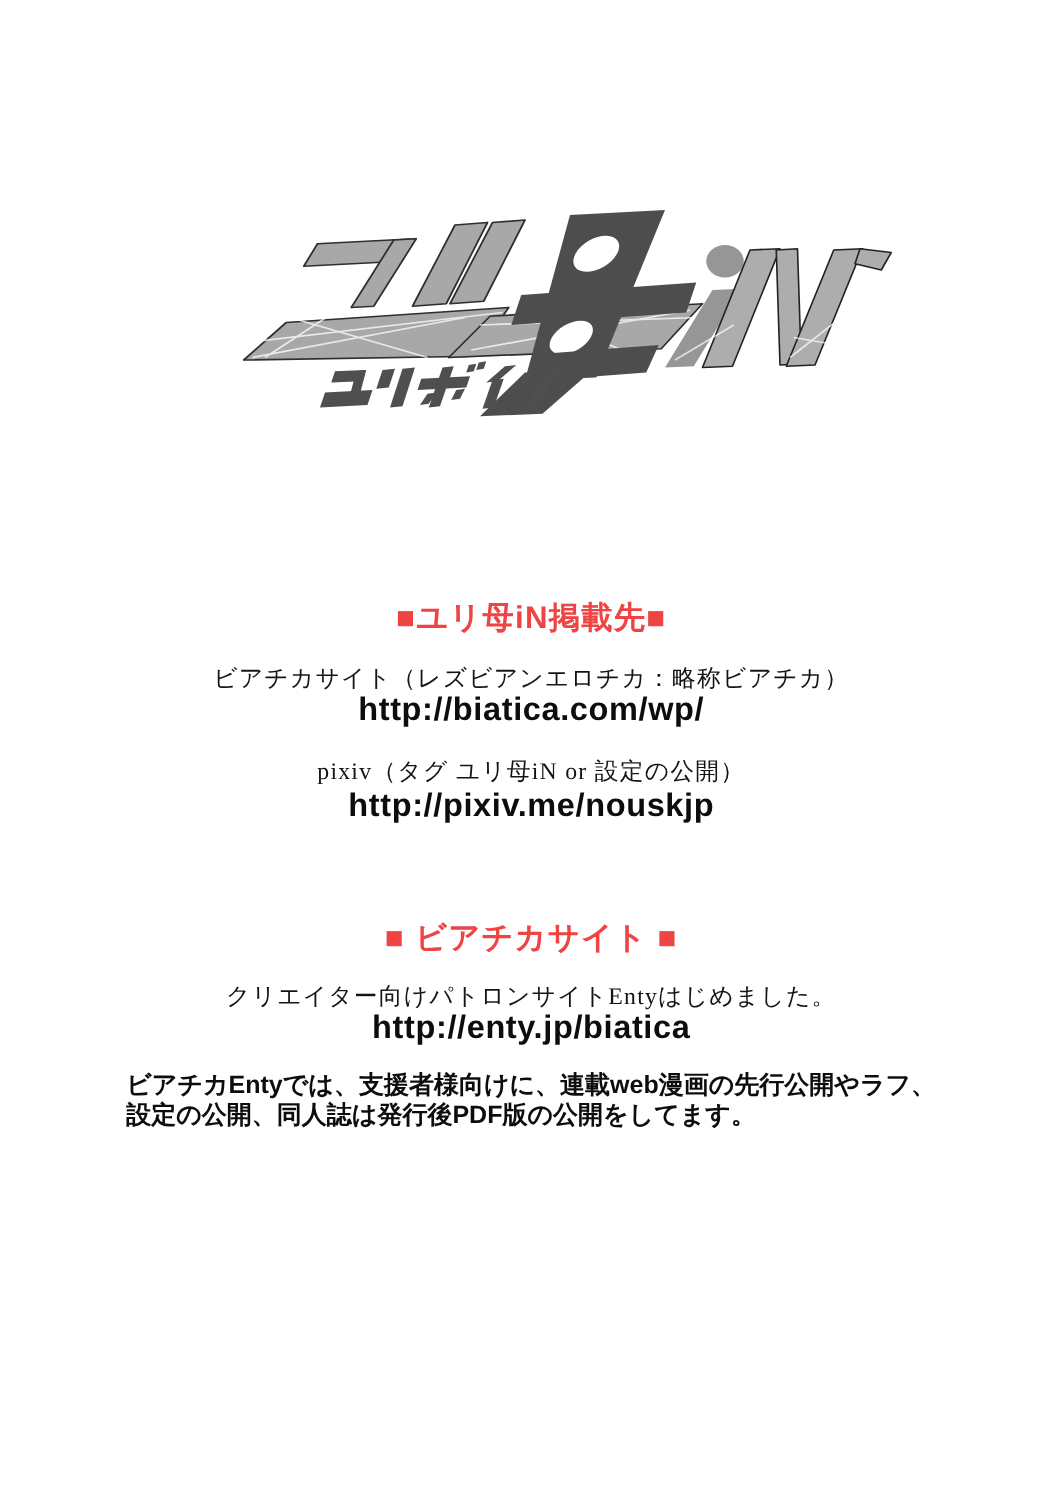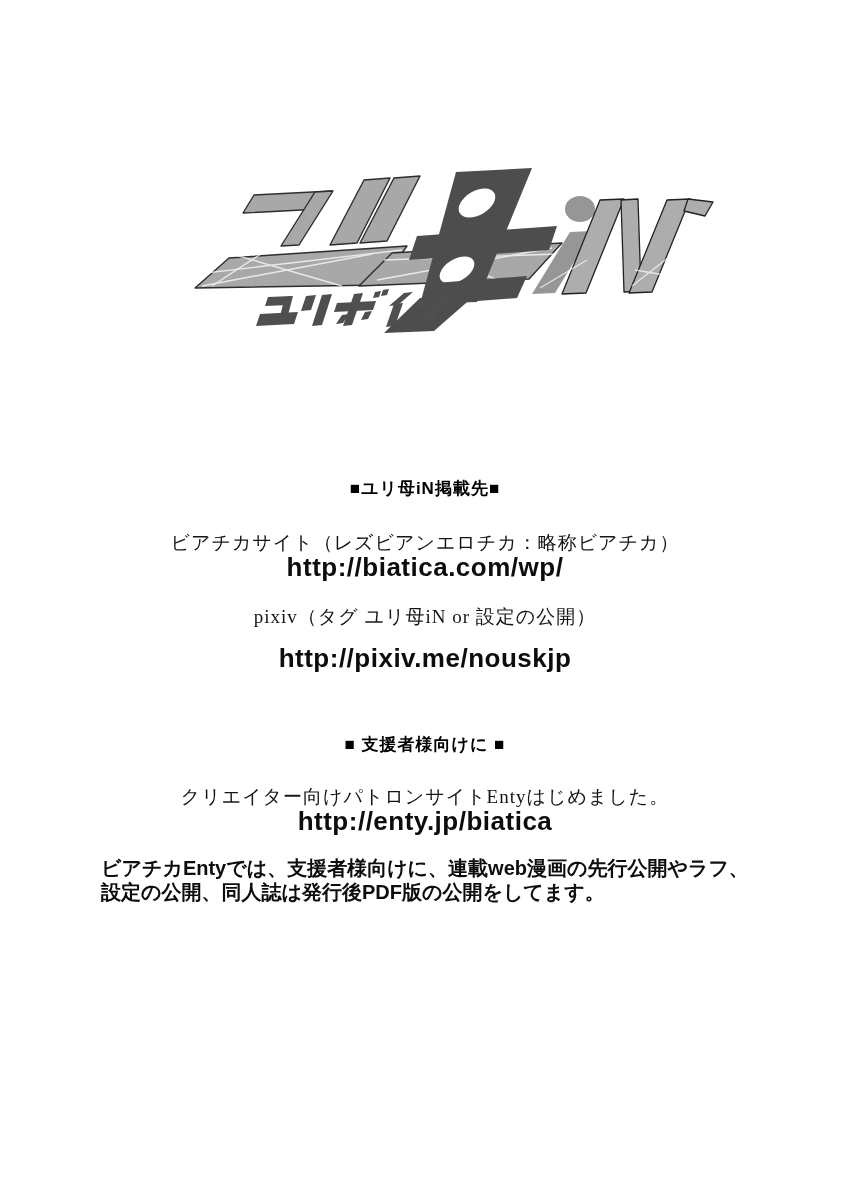--- a/index.html
+++ b/index.html
@@ -23,24 +23,24 @@
   }
   .logo-art {
     position: absolute;
     left: 172px;
     top: 158px;
     width: 545px;
     height: 182px;
   }
   .txt { position: absolute; left: 0; width: 850px; text-align: center; }
   .heading {
-    font-size: 17px;
+    font-size: 25px;
     font-weight: bold;
     letter-spacing: 1px;
-    color: #000000;
+    color: #ef4444;
   }
   .label-line {
     font-family: "Liberation Serif", "DejaVu Serif", serif;
     font-size: 19px;
     font-weight: 500;
     letter-spacing: 1px;
     color: #141414;
   }
   .url-line {
     font-size: 26px;
@@ -144,23 +144,23 @@
       </g>
     </svg>
   </div>
 
   <div class="txt heading" style="top: 477px;">■ユリ母iN掲載先■</div>
 
   <div class="txt label-line" style="top: 530px;">ビアチカサイト（レズビアンエロチカ：略称ビアチカ）</div>
   <div class="txt url-line" style="top: 552px;">http://biatica.com/wp/</div>
 
   <div class="txt label-line" style="top: 604px;">pixiv（タグ ユリ母iN or 設定の公開）</div>
-  <div class="txt url-line" style="top: 643px;">http://pixiv.me/nouskjp</div>
+  <div class="txt url-line" style="top: 629px;">http://pixiv.me/nouskjp</div>
 
-  <div class="txt heading" style="top: 733px;">■ 支援者様向けに ■</div>
+  <div class="txt heading" style="top: 733px;">■ ビアチカサイト ■</div>
 
   <div class="txt label-line" style="top: 784px;">クリエイター向けパトロンサイトEntyはじめました。</div>
   <div class="txt url-line" style="top: 806px;">http://enty.jp/biatica</div>
 
   <div class="paragraph">
     <div class="pline">ビアチカEntyでは、支援者様向けに、連載web漫画の先行公開やラフ、</div>
     <div class="pline">設定の公開、同人誌は発行後PDF版の公開をしてます。</div>
   </div>
 
 </div>

